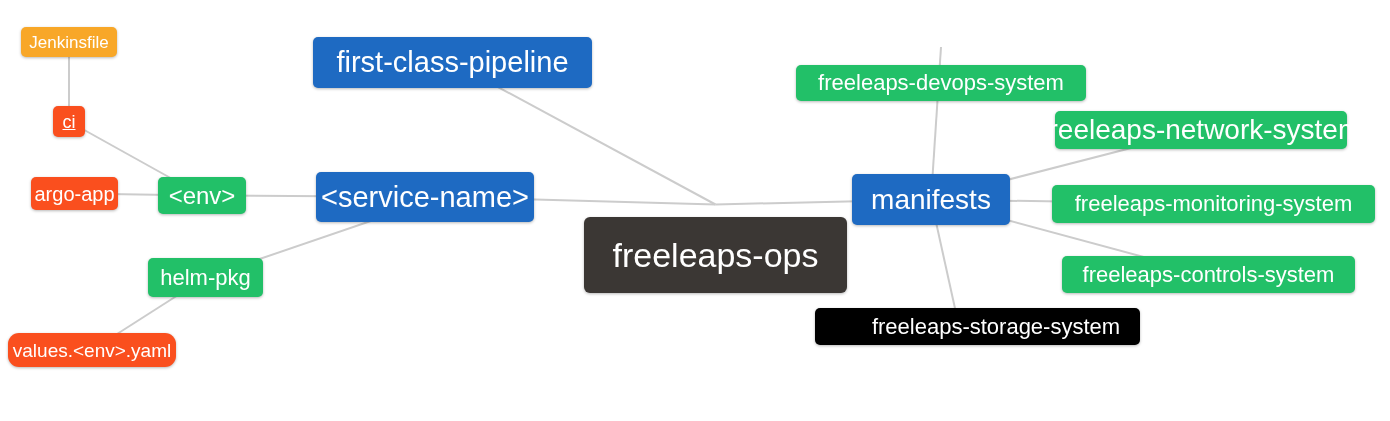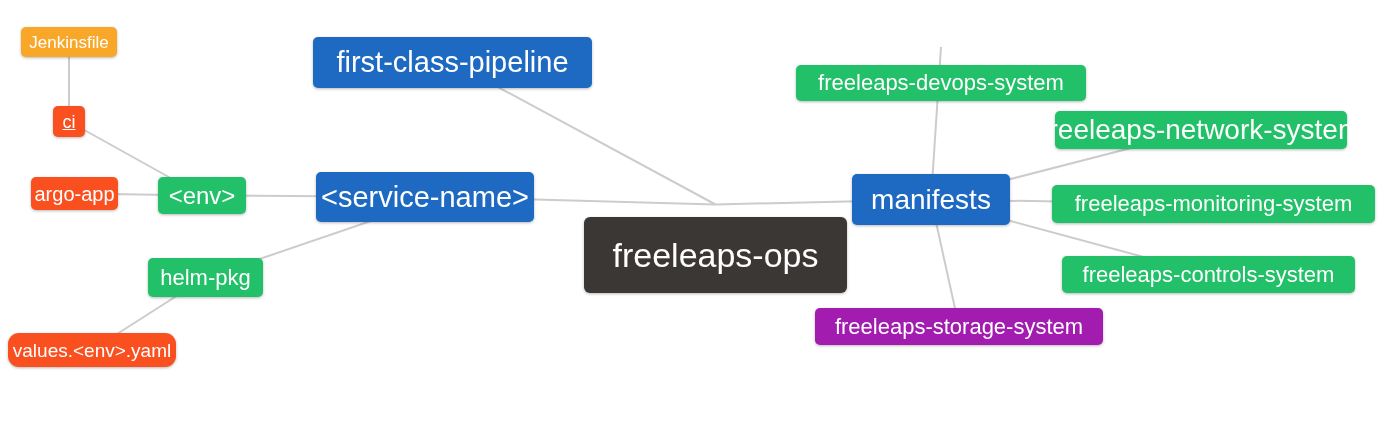--- a/index.html
+++ b/index.html
@@ -73,14 +73,14 @@
   <div class="node" data-node="first-class-pipeline" style="background: rgb(30, 106, 194); color: rgb(255, 255, 255);">first-class-pipeline</div>
   <div class="node" data-node="service-name" style="background: rgb(30, 106, 194); color: rgb(255, 255, 255);">&lt;service-name&gt;</div>
   <div class="node" data-node="freeleaps-ops" style="background: rgb(59, 55, 52); color: rgb(255, 255, 255);">freeleaps-ops</div>
   <div class="node" data-node="manifests" style="background: rgb(30, 106, 194); color: rgb(255, 255, 255);">manifests</div>
   <div class="node" data-node="helm-pkg" style="background: rgb(34, 192, 104); color: rgb(255, 255, 255);">helm-pkg</div>
   <div class="node" data-node="values-env-yaml" style="background: rgb(250, 79, 30); color: rgb(255, 255, 255); border-radius: 11px;">values.&lt;env&gt;.yaml</div>
   <div class="node" data-node="freeleaps-devops-system" style="background: rgb(34, 192, 104); color: rgb(255, 255, 255); margin-top: 36px;">freeleaps-devops-system</div>
   <div class="node" data-node="freeleaps-network-system" style="background: rgb(34, 192, 104); color: rgb(255, 255, 255);">freeleaps-network-system</div>
   <div class="node" data-node="freeleaps-monitoring-system" style="background: rgb(34, 192, 104); color: rgb(255, 255, 255);">freeleaps-monitoring-system</div>
   <div class="node" data-node="freeleaps-controls-system" style="background: rgb(34, 192, 104); color: rgb(255, 255, 255);">freeleaps-controls-system</div>
-  <div class="node" data-node="freeleaps-storage-system" style="background: #a21caf; color: rgb(255, 255, 255);">freeleaps-storage-system</div>
+  <div class="node" data-node="freeleaps-storage-system" style="background: #000000; color: rgb(255, 255, 255); padding-left: 37px;">freeleaps-storage-system</div>
 </div>
 
 </body></html>

